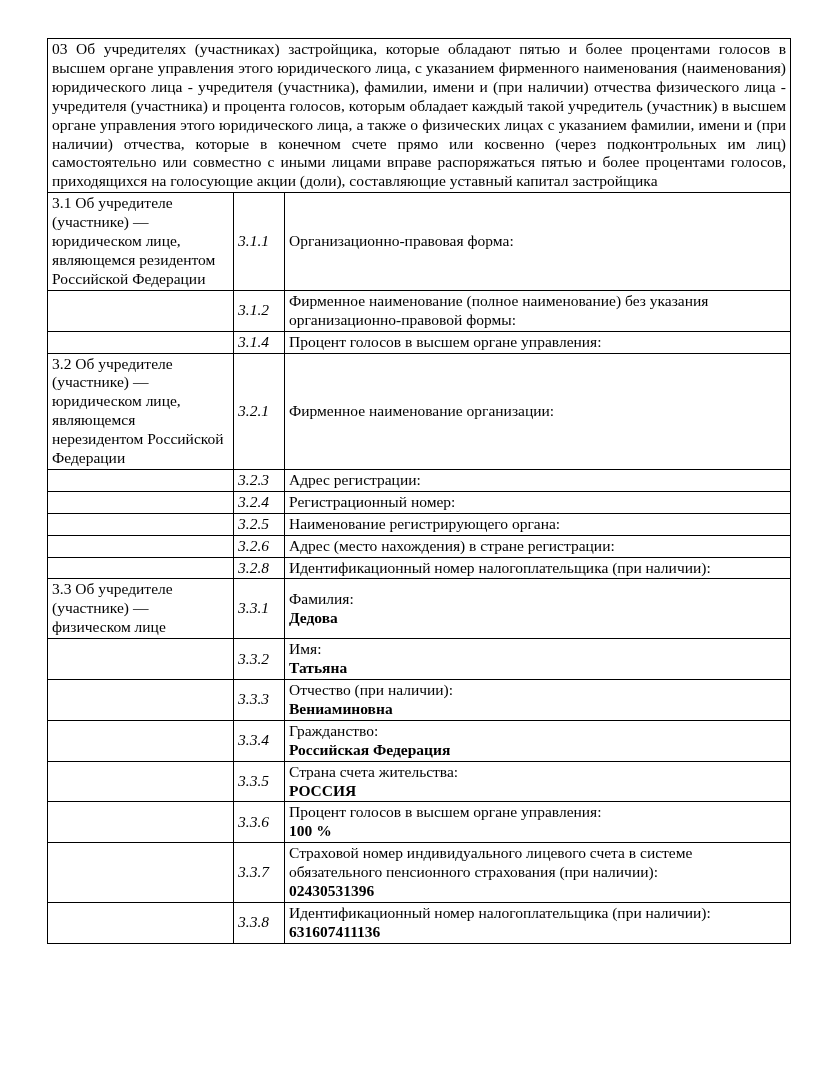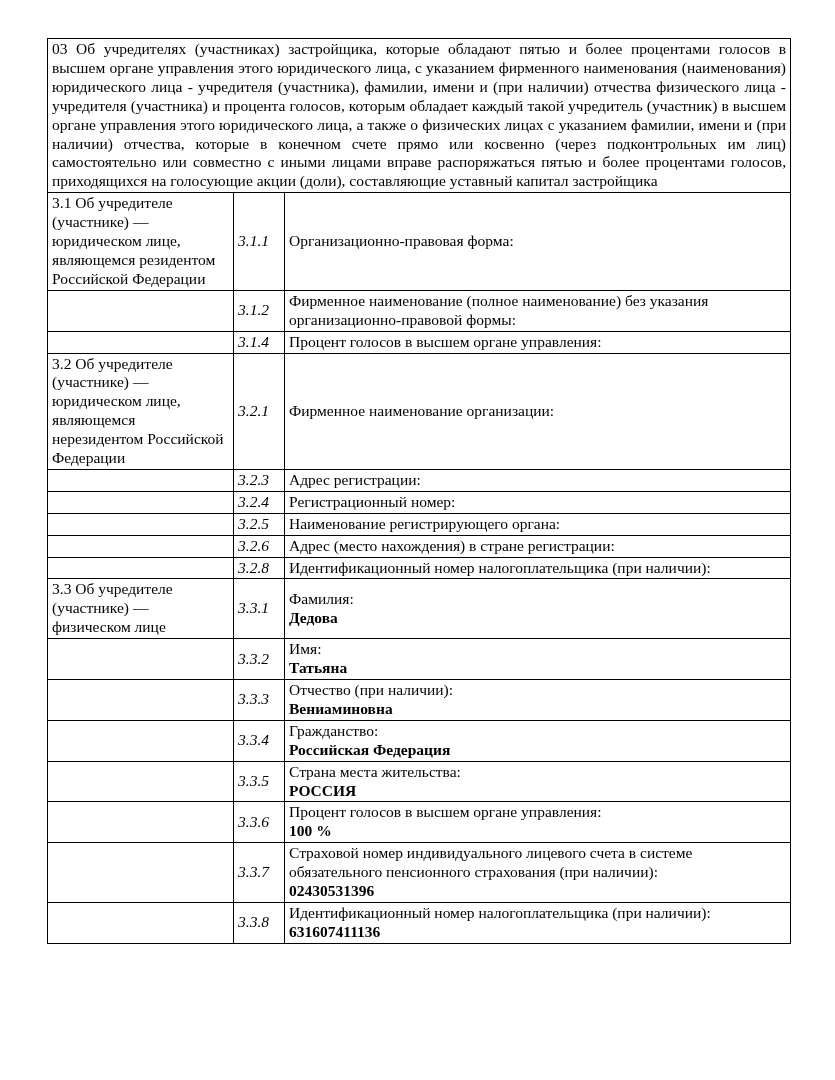--- a/index.html
+++ b/index.html
@@ -165,21 +165,21 @@
         <td class="c-code">3.3.4</td>
         <td class="c-desc">
           <div>Гражданство:</div>
           <div class="field-value">Российская Федерация</div>
         </td>
       </tr>
       <tr>
         <td class="c-section"></td>
         <td class="c-code">3.3.5</td>
         <td class="c-desc">
-          <div>Страна места жительства:</div>
+          <div>Страна счета жительства:</div>
           <div class="field-value">РОССИЯ</div>
         </td>
       </tr>
       <tr>
         <td class="c-section"></td>
         <td class="c-code">3.3.6</td>
         <td class="c-desc">
           <div>Процент голосов в высшем органе управления:</div>
           <div class="field-value">100 %</div>
         </td>

